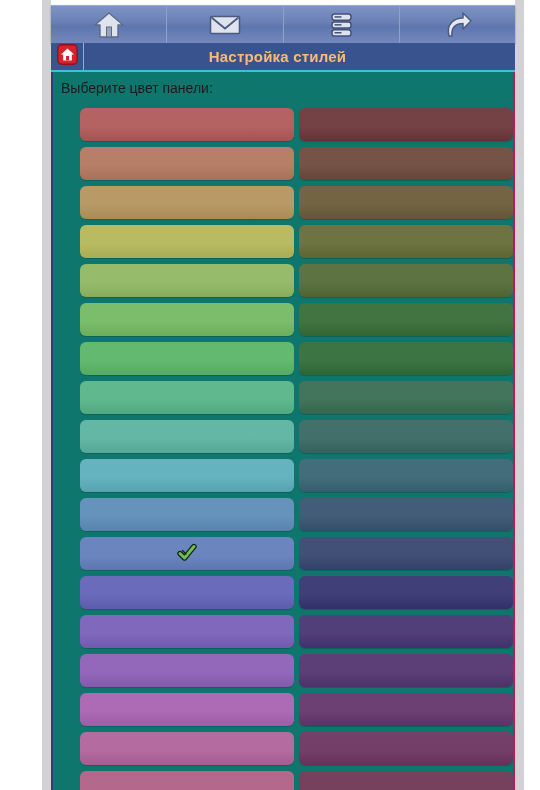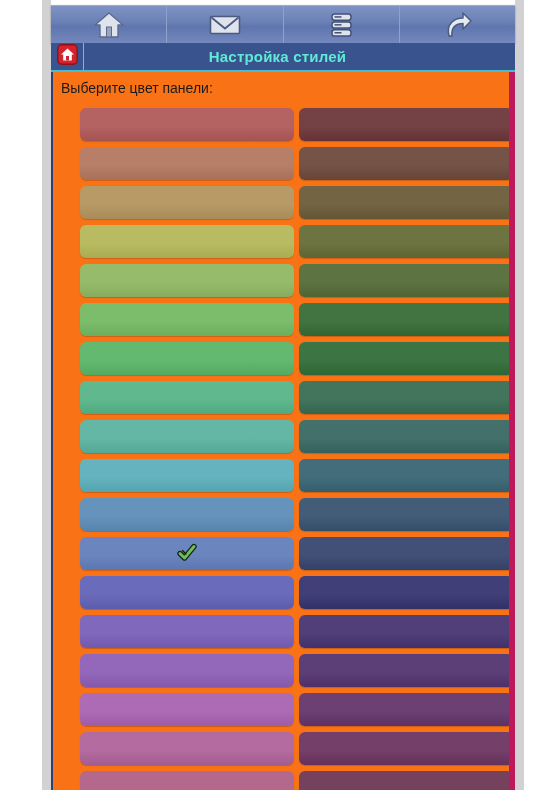--- a/index.html
+++ b/index.html
@@ -86,42 +86,42 @@
     display: flex;
     align-items: center;
     justify-content: center;
     border-right: 1px solid #5fc4de;
     box-sizing: border-box;
     background: #3a5490;
   }
   #title-text {
     flex: 1;
     text-align: center;
-    color: #5eead4;
+    color: #fdba74;
     font-weight: bold;
     font-size: 15px;
     letter-spacing: 0.2px;
     padding-right: 44px;
     font-family: "Liberation Sans", "DejaVu Sans", sans-serif;
   }
   #title-underline {
     position: absolute;
     left: 51px; top: 70px;
     width: 464px; height: 2px;
     background: #3fbfd8;
   }
 
   
   #content-pane {
     position: absolute;
     left: 51px; top: 72px;
     width: 464px; height: 718px;
-    background: #f97316;
+    background: #0f766e;
     border-left: 2px solid #2e3f72;
-    border-right: 6px solid #be185d;
+    border-right: 2px solid #be185d;
     box-sizing: border-box;
     overflow: hidden;
   }
   #prompt-label {
     position: absolute;
     left: 8px; top: 8px;
     font-size: 14px;
     color: #1a1a1a;
     font-family: "Liberation Sans", "DejaVu Sans", sans-serif;
   }

